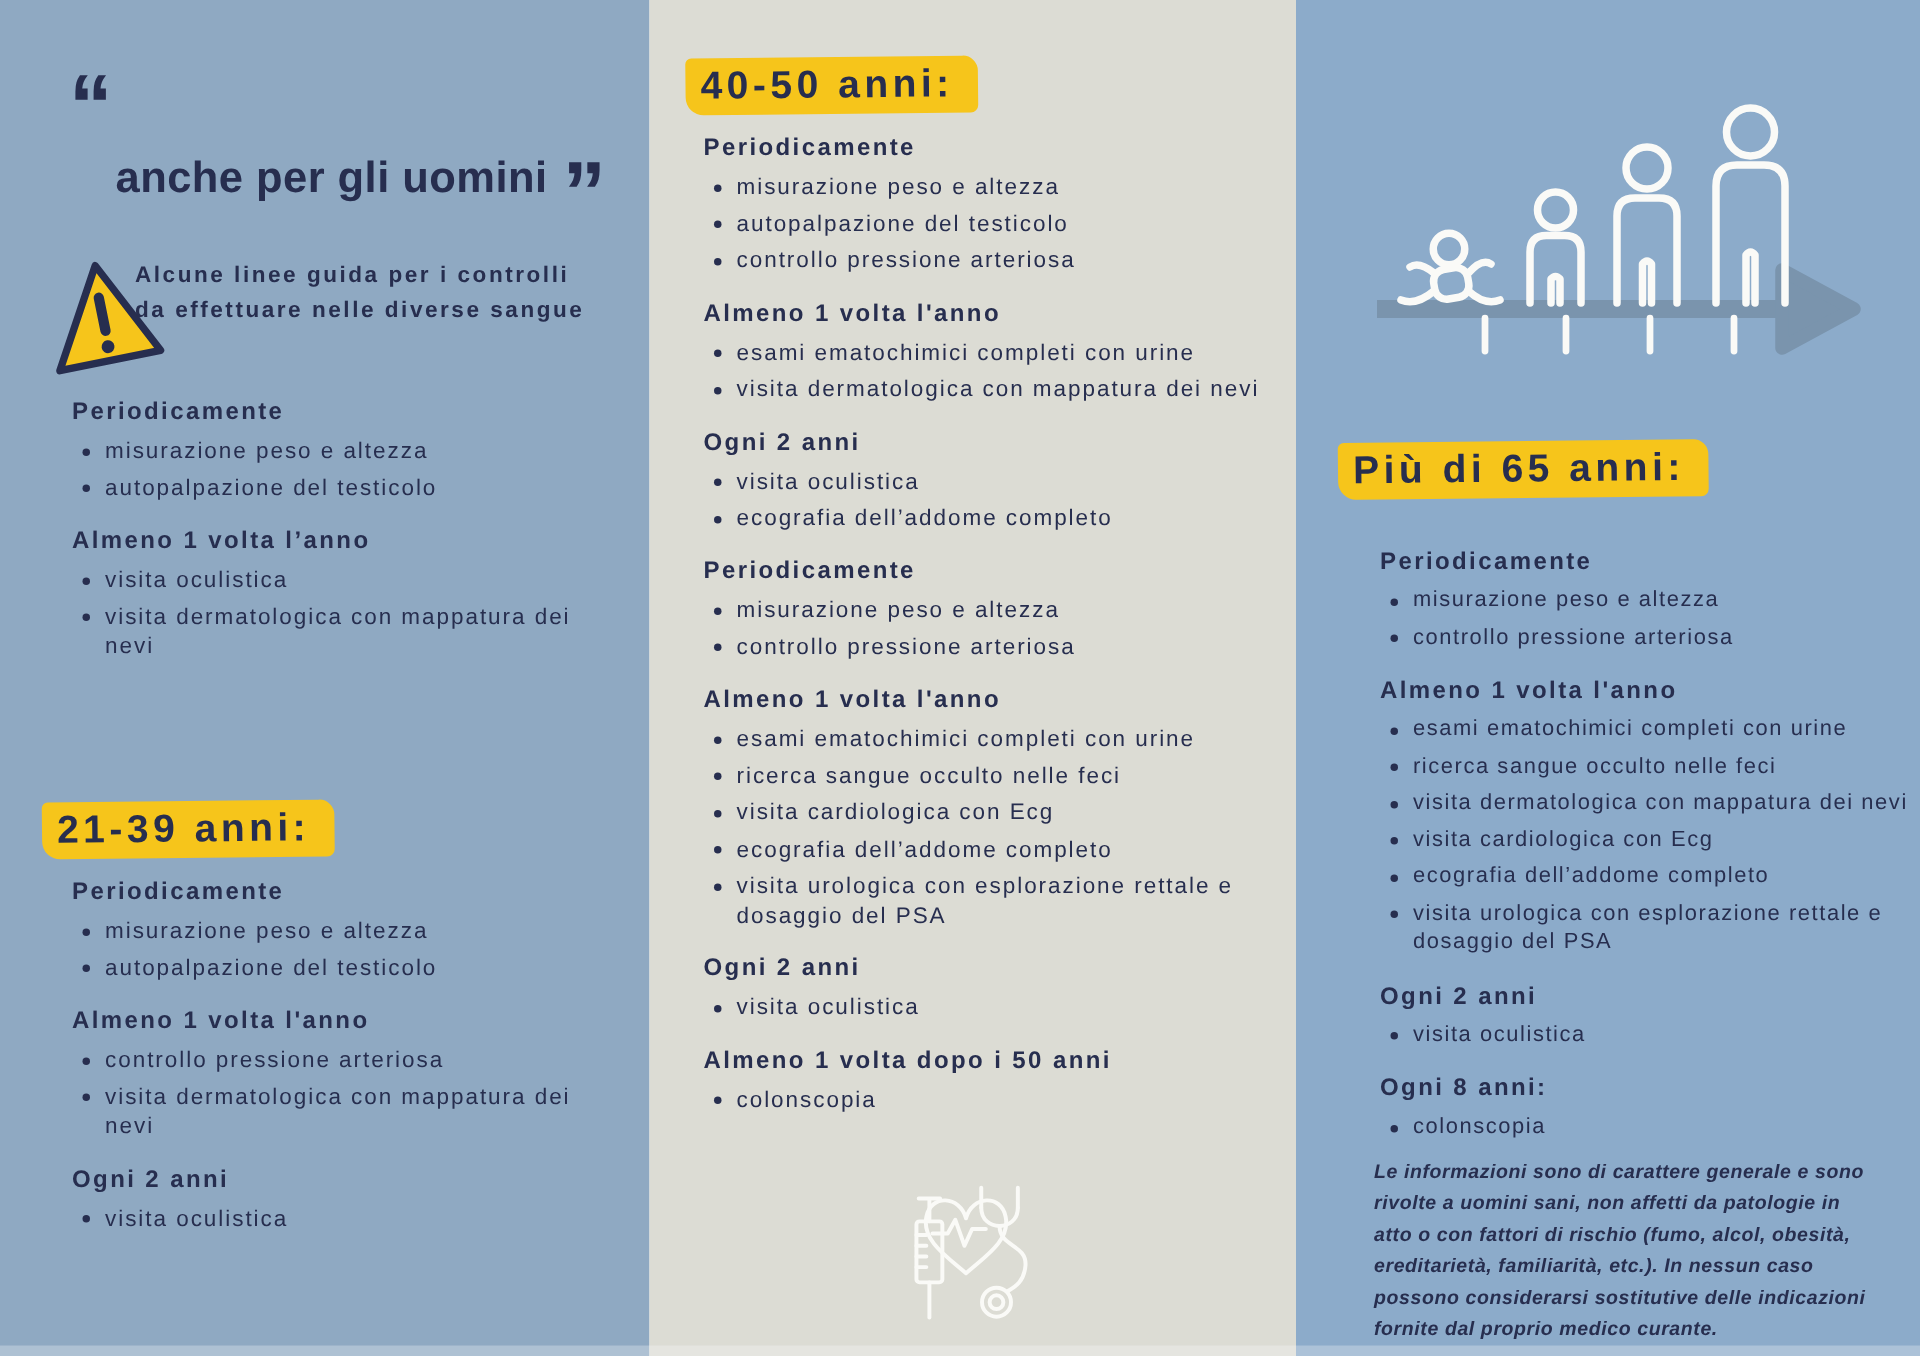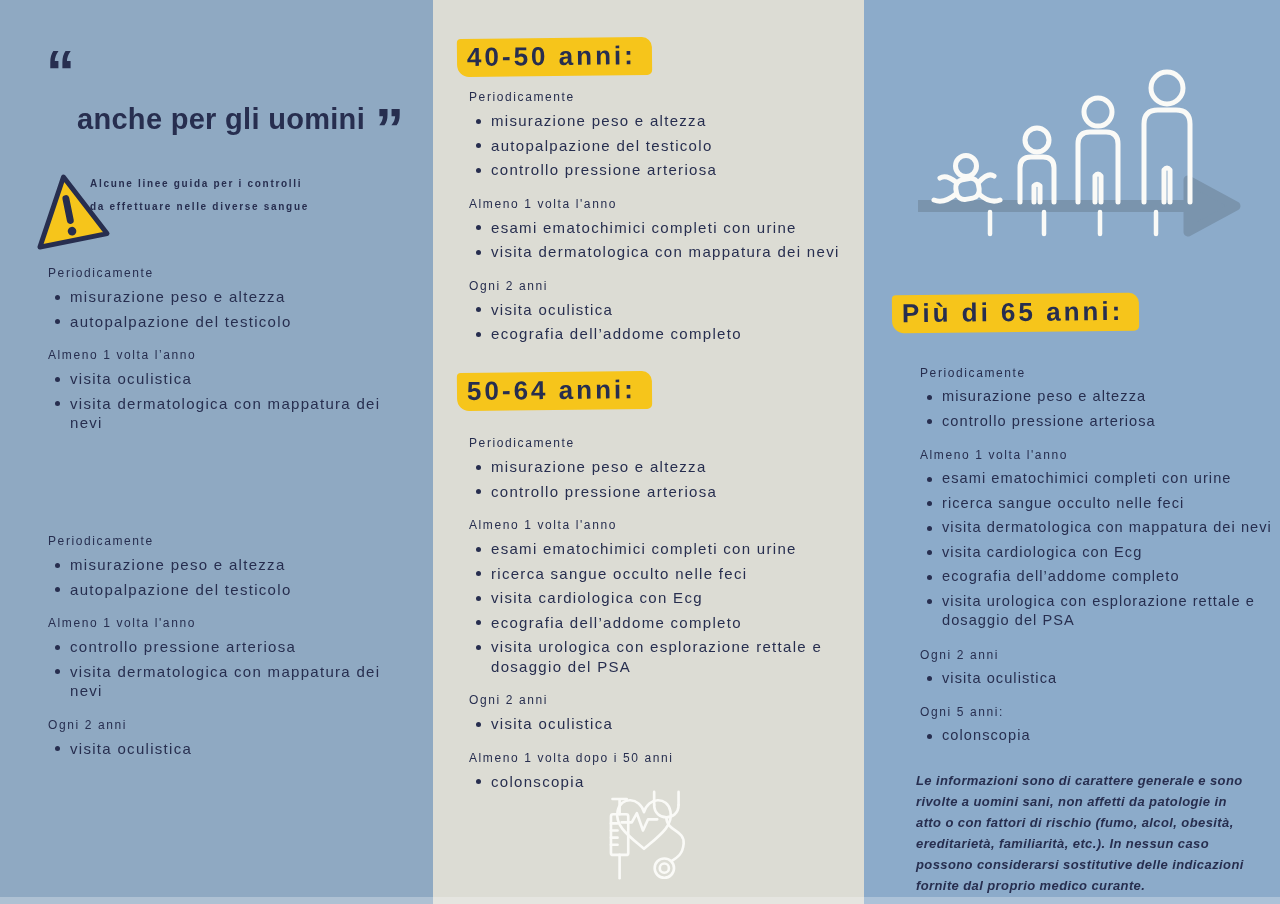--- a/index.html
+++ b/index.html
@@ -15,28 +15,28 @@
   .panel-right{left:864px;width:416px;background:var(--panel-blue-right,#8cabca)}
   .edge{position:absolute;left:0;bottom:0;width:100%;height:7px;background:rgba(255,255,255,.28)}
 
   
   .quote{position:absolute;left:46px;top:48px;display:flex;align-items:flex-start}
   .qmark{font-weight:bold;font-size:58px;line-height:46px;letter-spacing:-3px}
   .qtext{font-size:29px;font-weight:bold;line-height:37px;padding-top:16px;margin-left:5px;letter-spacing:.3px}
   .qclose{display:inline-block;transform:translateY(20px);margin-left:10px;line-height:8px}
 
   .warn{position:absolute;left:24px;top:168px;width:88px;height:88px;transform:rotate(-9deg)}
-  .intro{position:absolute;left:90px;top:172px;font-size:10px;font-weight:bold;
+  .intro{position:absolute;left:90px;top:172px;font-size:15px;font-weight:bold;
          letter-spacing:1.7px;line-height:23px;white-space:nowrap}
 
   .sect{position:absolute}
   .sect-title{font-size:26px;font-weight:bold;letter-spacing:3px;margin-bottom:14px;white-space:nowrap}
   .hl{display:inline-block;background:var(--yellow,#f6c51b);padding:3px 16px 4px 10px;
       border-radius:4px 10px 5px 12px;transform:rotate(-.6deg)}
-  .g-head{font-size:12px;font-weight:normal;letter-spacing:1.6px;margin-bottom:7px}
+  .g-head{font-size:16px;font-weight:bold;letter-spacing:1.6px;margin-bottom:7px}
   .blist{list-style:none;margin:0;padding:0}
   .blist li{position:relative;padding-left:22px;font-size:15px;letter-spacing:1.3px;
             line-height:19.5px;margin-bottom:5px}
   .blist li::before{content:"";position:absolute;left:7px;top:7.5px;width:5px;height:5px;
             border-radius:50%;background:currentColor}
   .group + .group{margin-top:17px}
 
   .panel-left .group{margin-left:20px}
   .panel-left .sect0{left:28px;top:266px;width:384px}
   .panel-left .sect1{left:28px;top:534px;width:384px}
@@ -96,20 +96,21 @@
       <div class="group">
         <div class="g-head">Almeno 1 volta l’anno</div>
         <ul class="blist">
           <li>visita oculistica</li>
           <li>visita dermatologica con mappatura dei nevi</li>
         </ul>
       </div>
     </div>
 
     <div class="sect sect1">
+      <div class="sect-title"><span class="hl">21-39 anni:</span></div>
       <div class="group">
         <div class="g-head">Periodicamente</div>
         <ul class="blist">
           <li>misurazione peso e altezza</li>
           <li>autopalpazione del testicolo</li>
         </ul>
       </div>
       <div class="group">
         <div class="g-head">Almeno 1 volta l'anno</div>
         <ul class="blist">
@@ -148,21 +149,20 @@
       <div class="group">
         <div class="g-head">Ogni 2 anni</div>
         <ul class="blist">
           <li>visita oculistica</li>
           <li>ecografia dell’addome completo</li>
         </ul>
       </div>
     </div>
 
     <div class="sect sect1">
-      <div class="sect-title"><span class="hl">50-64 anni:</span></div>
       <div class="group">
         <div class="g-head">Periodicamente</div>
         <ul class="blist">
           <li>misurazione peso e altezza</li>
           <li>controllo pressione arteriosa</li>
         </ul>
       </div>
       <div class="group">
         <div class="g-head">Almeno 1 volta l'anno</div>
         <ul class="blist">
@@ -258,21 +258,21 @@
           <li>visita urologica con esplorazione rettale e dosaggio del PSA</li>
         </ul>
       </div>
       <div class="group">
         <div class="g-head">Ogni 2 anni</div>
         <ul class="blist">
           <li>visita oculistica</li>
         </ul>
       </div>
       <div class="group">
-        <div class="g-head">Ogni 5 anni:</div>
+        <div class="g-head">Ogni 8 anni:</div>
         <ul class="blist">
           <li>colonscopia</li>
         </ul>
       </div>
     </div>
 
     <div class="disclaimer">Le informazioni sono di carattere generale e sono rivolte a uomini sani, non affetti da patologie in atto o con fattori di rischio (fumo, alcol, obesità, ereditarietà, familiarità, etc.). In nessun caso possono considerarsi sostitutive delle indicazioni fornite dal proprio medico curante.</div>
   </div>
 
   <div class="edge"></div>

